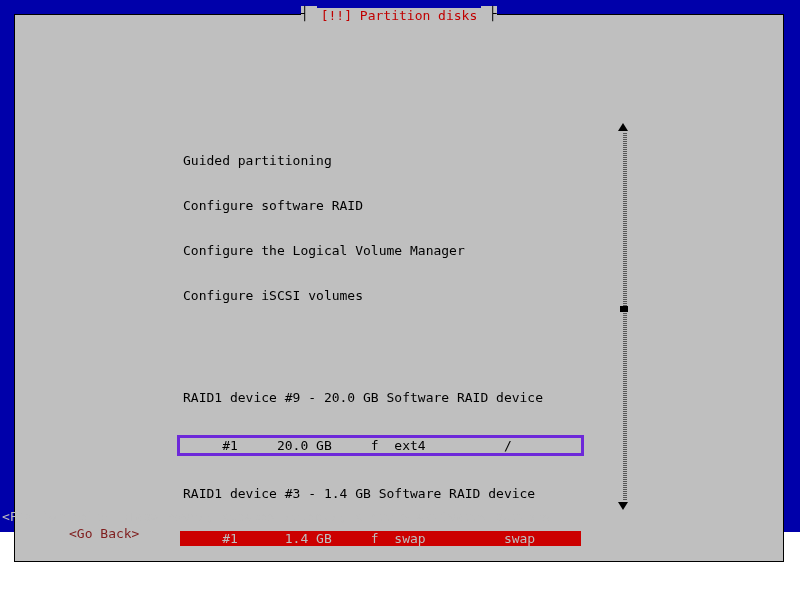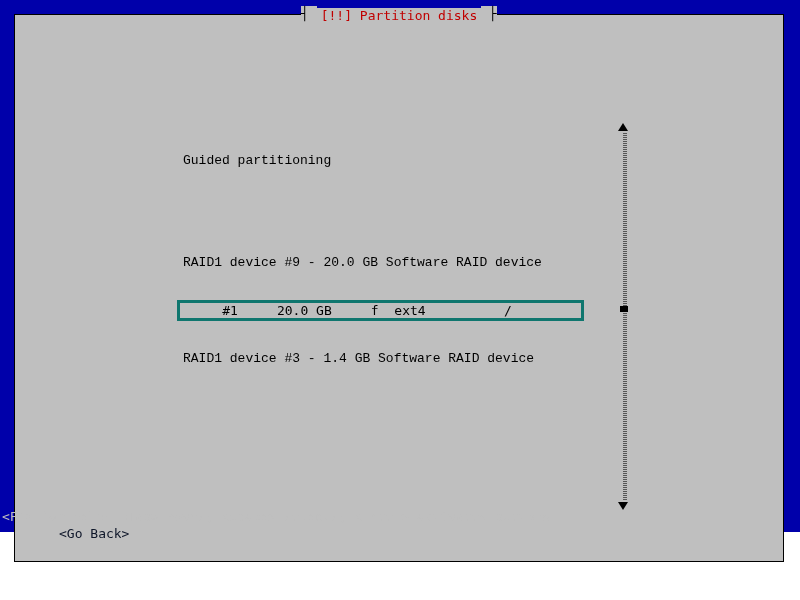--- a/index.html
+++ b/index.html
@@ -59,27 +59,26 @@
   .list-area {
     position: absolute;
     left: 168px;
     top: 108px;
     width: 430px;
     color: #000;
     white-space: pre;
   }
   .line {
     height: 15px;
-    font-family: Liberation Mono, monospace;
   }
   .blank {
     height: 12px;
   }
   .hl-red {
-    border: 3px solid #0f766e;
+    border: 3px solid #6d28d9;
     margin-left: -6px;
     padding-left: 3px;
     height: 15px;
     box-sizing: content-box;
     background: #bfbfbf;
     width: 398px;
   }
   .hl-sel {
     background: #cc0000;
     color: #bfbfbf;
@@ -122,23 +121,23 @@
   .thumb {
     width: 8px;
     height: 6px;
     background: #000;
     position: absolute;
     left: 1px;
     top: 183px;
   }
   .go-back {
     position: absolute;
-    left: 44px;
+    left: 54px;
     bottom: 20px;
-    color: #0f172a;
+    color: #7f1d1d;
   }
   .helpbar {
     position: absolute;
     left: 0;
     bottom: 8px;
     color: #bfbfbf;
     width: 100%;
     padding-left: 2px;
   }
 </style>
@@ -149,25 +148,29 @@
 
   <div class="dialog">
 
     <div class="title-row">
       <span class="dash">┤ </span><span class="title-label">[!!] Partition disks</span><span class="dash"> ├</span>
     </div>
 
 
     <div class="list-area">
       <div class="line">Guided partitioning</div>
+      <div class="line">Configure software RAID</div>
+      <div class="line">Configure the Logical Volume Manager</div>
+      <div class="line">Configure iSCSI volumes</div>
       <div class="blank"></div>
 
       <div class="line">RAID1 device #9 - 20.0 GB Software RAID device</div>
       <div class="hl-red"><span>     #1     20.0 GB     f  ext4          /</span></div>
       <div class="line">RAID1 device #3 - 1.4 GB Software RAID device</div>
+      <div class="hl-sel"><span>     #1      1.4 GB     f  swap          swap</span></div>
 
       
       
       
       
       
       
 
       
       

